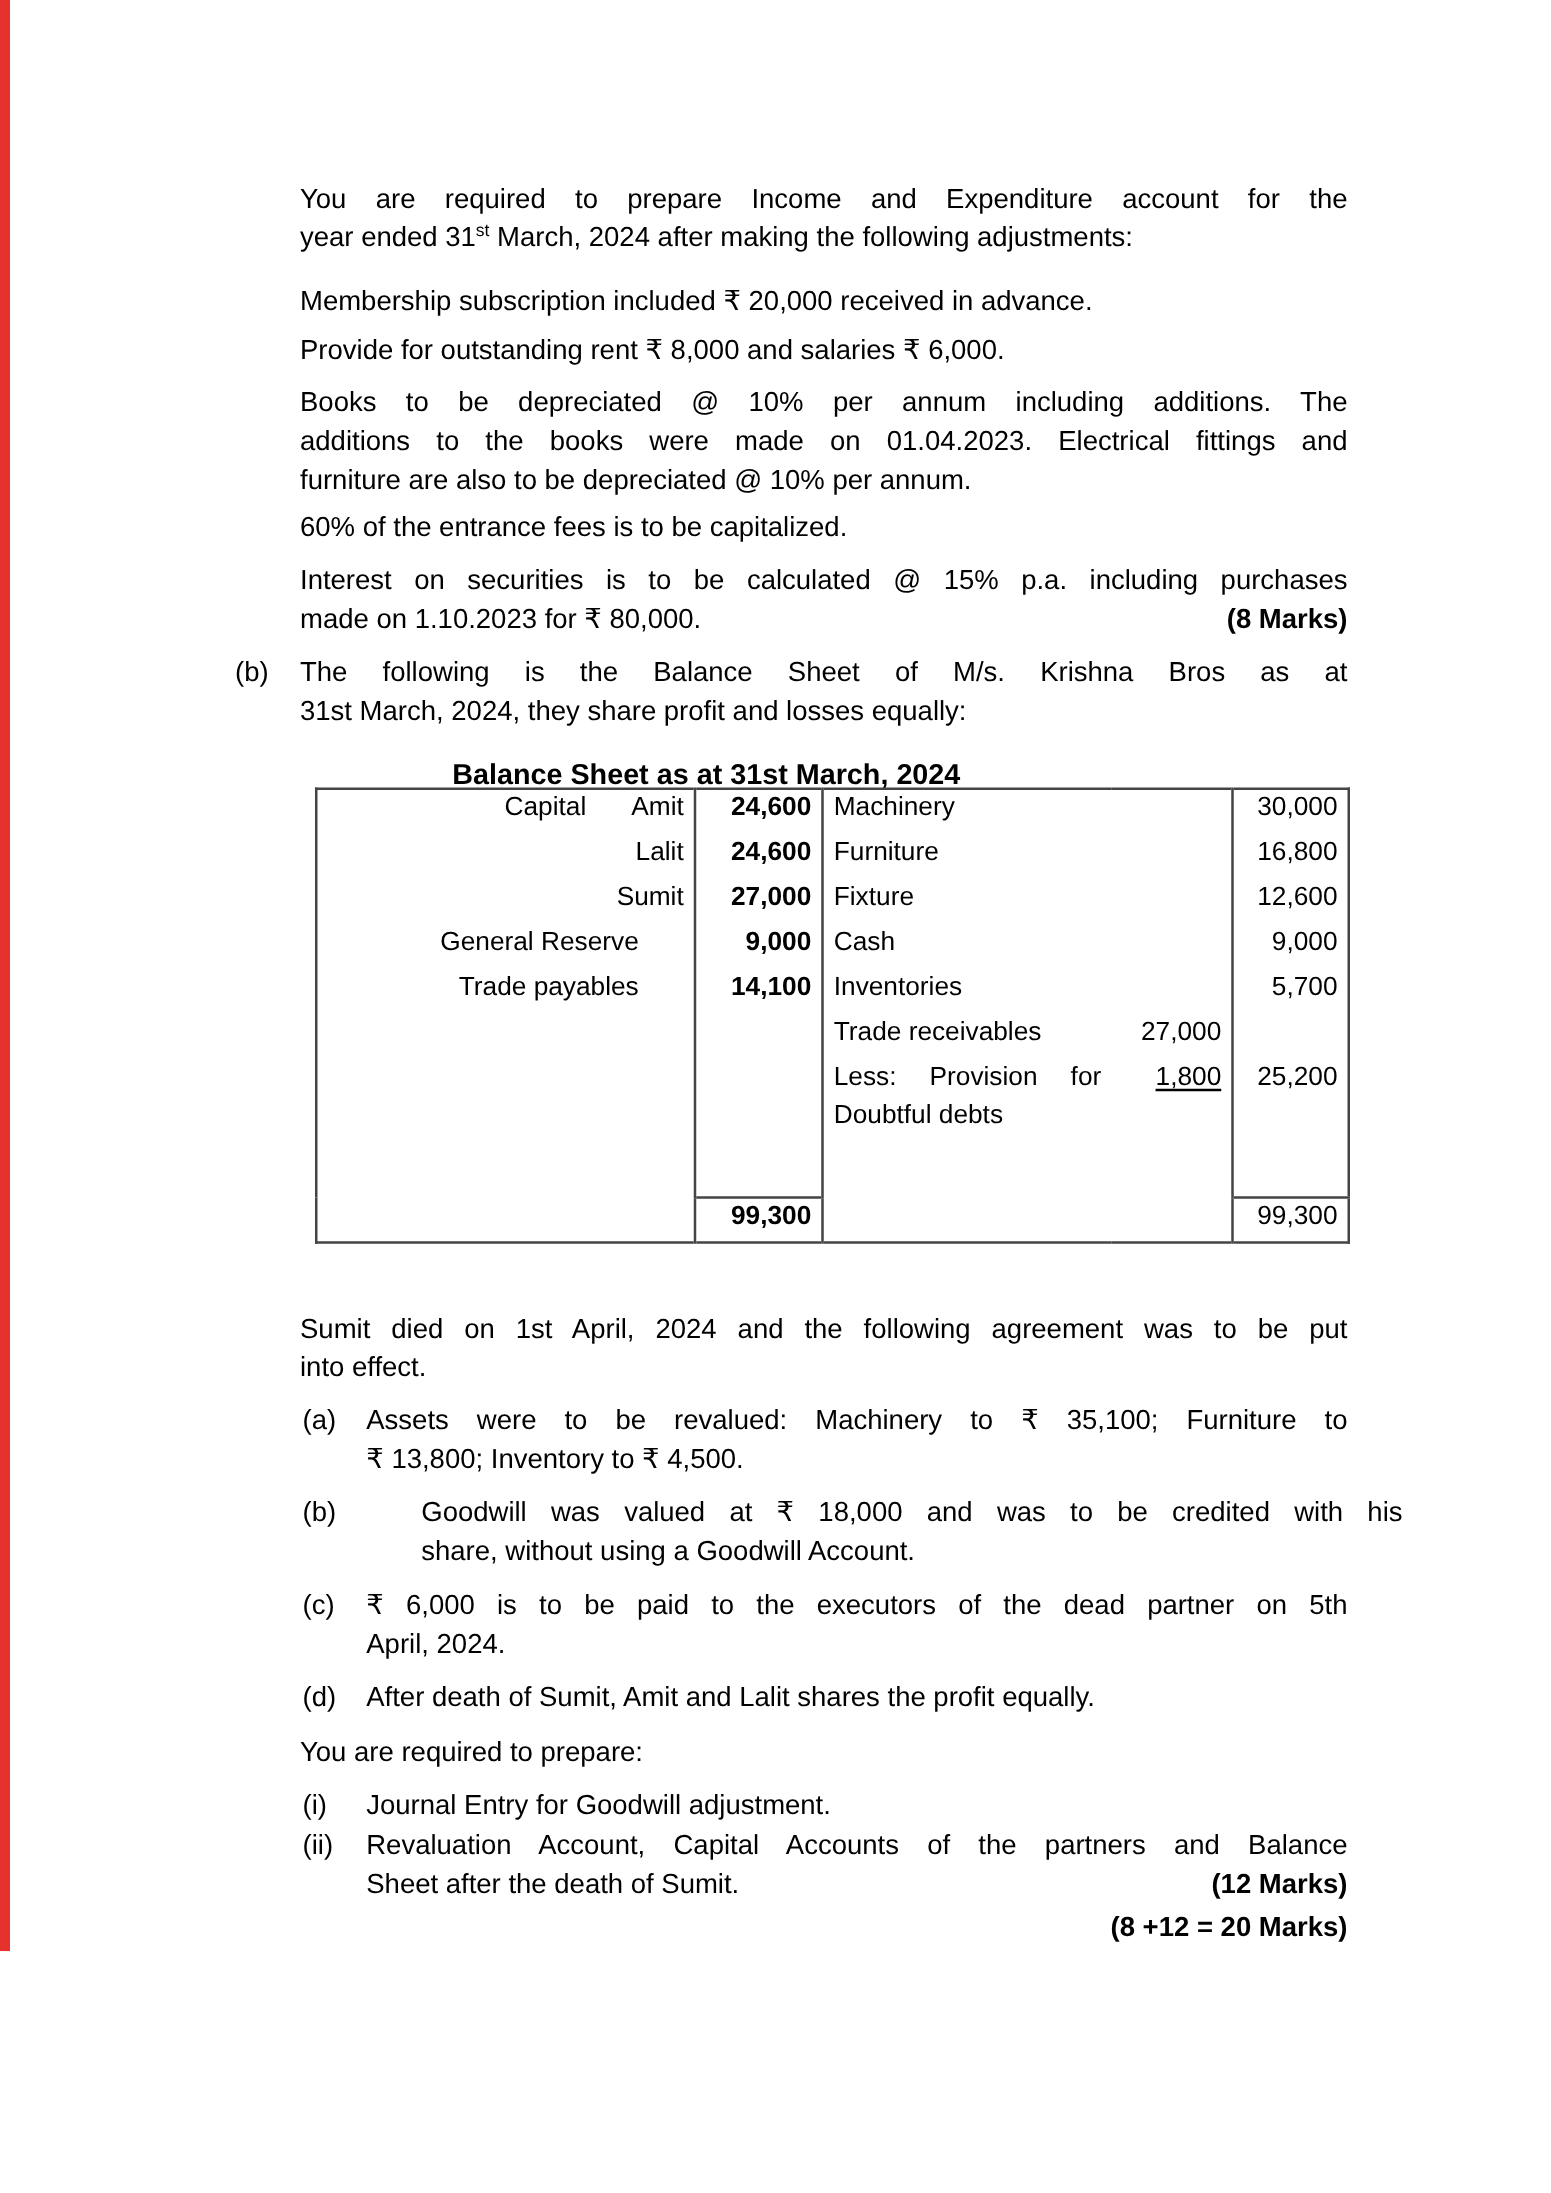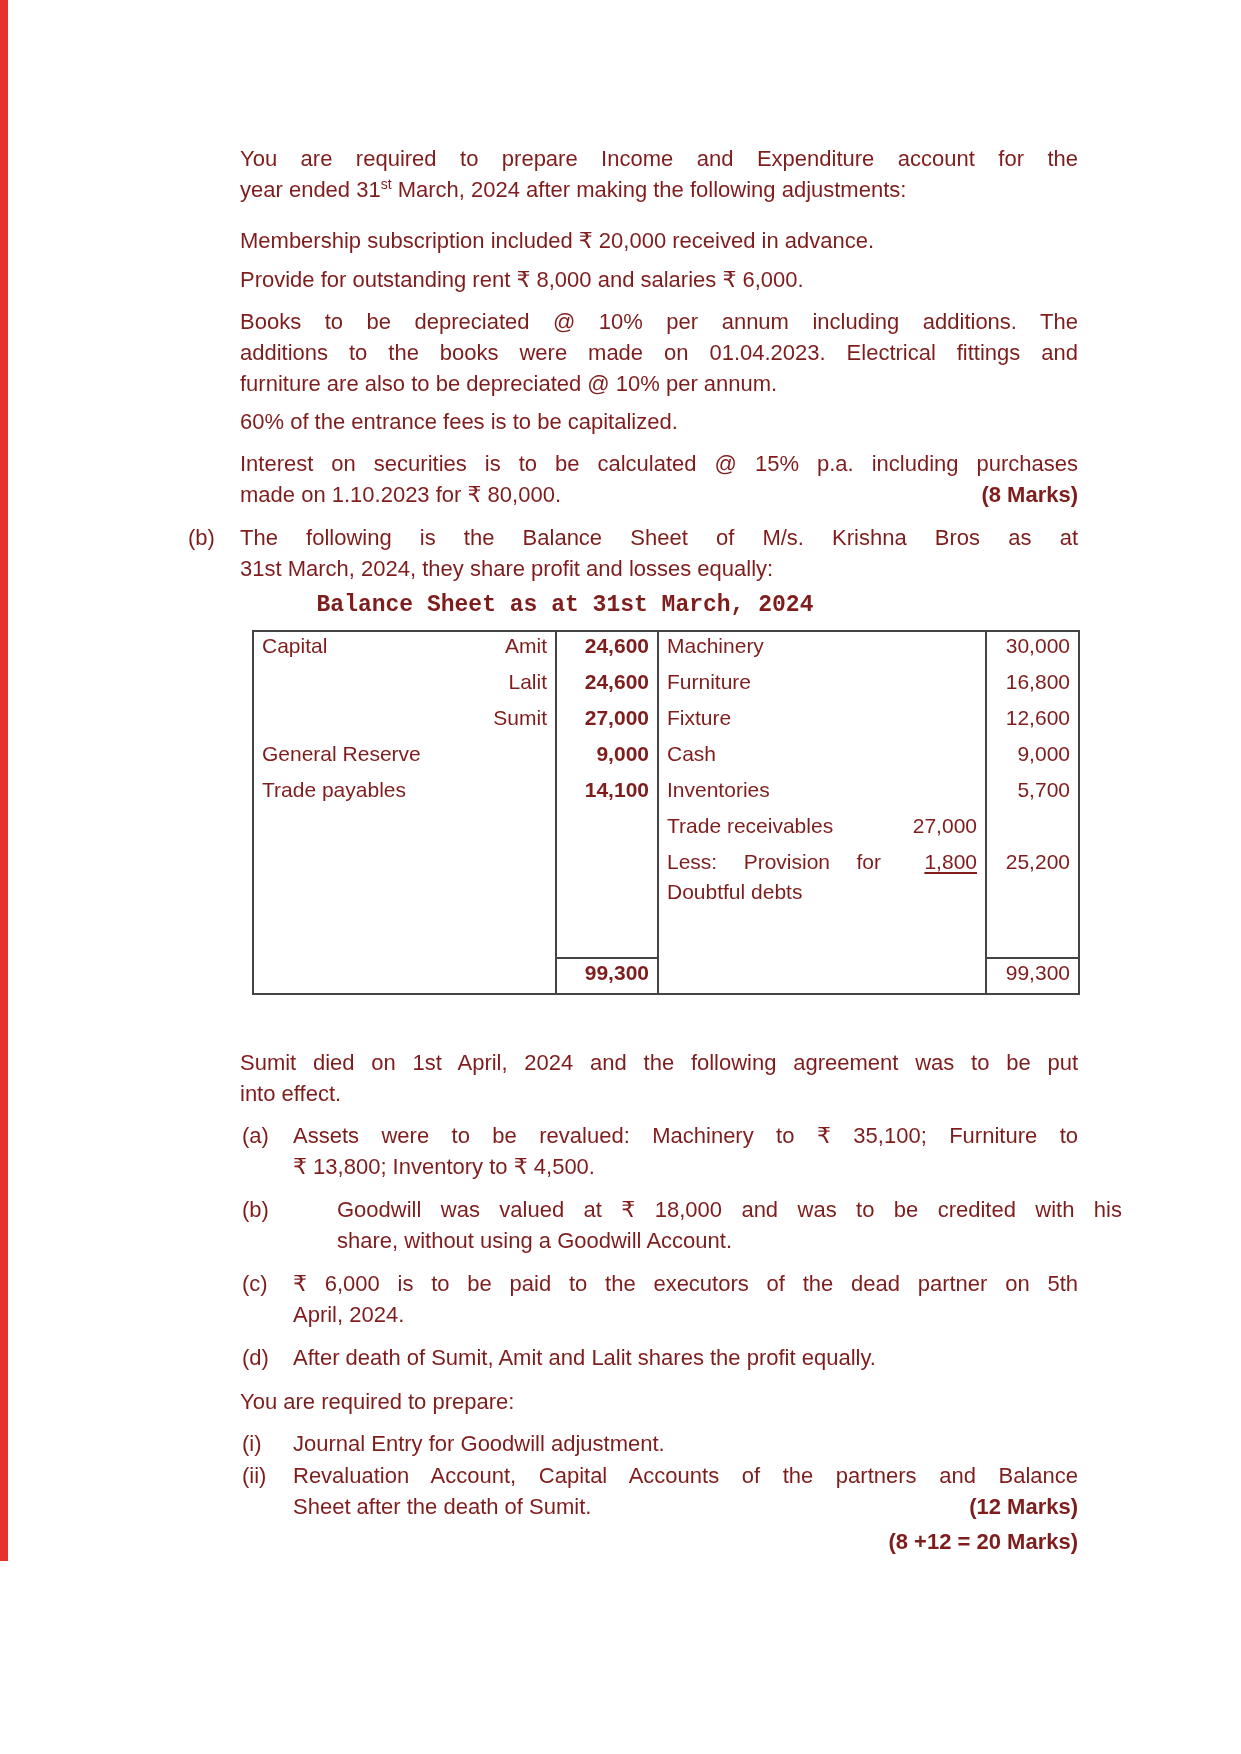--- a/index.html
+++ b/index.html
@@ -1,17 +1,17 @@
 <!DOCTYPE html>
 <html><head>
 <meta charset="utf-8">
 <style>
   html,body{margin:0;padding:0;background:#ffffff;}
   #page{position:relative;width:1241px;height:1561px;background:#ffffff;overflow:hidden;
-        font-family:"Liberation Sans","DejaVu Sans",sans-serif;color:#7f1d1d;}
+        font-family:"Liberation Sans","DejaVu Sans",sans-serif;color:#000000;}
   #stripe{position:absolute;left:0;top:0;width:8px;height:1754px;background:#e5322d;}
   .blk{position:absolute;font-size:22px;line-height:31px;}
   .line{height:31px;white-space:nowrap;}
   .wrapline{height:31px;}
   .just{text-align:justify;text-align-last:justify;white-space:normal;}
   .flexline{display:flex;justify-content:space-between;align-items:baseline;height:31px;}
   .bold{font-weight:bold;}
   .label{position:absolute;font-size:22px;line-height:31px;}
   .sup{font-size:14px;vertical-align:super;line-height:0;}
   
@@ -24,21 +24,21 @@
   #bs-table .c1{border-right:2px solid #444444;}
   #bs-table .c2{border-right:2px solid #444444;font-weight:bold;}
   #bs-table .c4{border-right:2px solid #444444;}
   #bs-table tr.head th.c3{border-right:2px solid #b0b0b0;}
   #bs-table tr.row td{height:34px;}
   #bs-table tr.row2 td{height:66px;}
   #bs-table tr.spacer td{height:39px;}
   #bs-table tr.tot td{height:32px;}
   #bs-table tr.tot td.c2,#bs-table tr.tot td.c5{border-top:2px solid #444444;}
   #bs-table .amt{text-align:right;}
-  #bs-table .lr{display:flex;justify-content:space-between;}
+  #bs-table .lr{display:flex;justify-content:flex-end;gap:36px;}
   .ul{text-decoration:underline;text-underline-offset:3px;}
   #bs-table .jl{text-align:justify;text-align-last:justify;height:30px;}
 </style>
 </head>
 <body>
 
 <div id="page">
   <div id="stripe"></div>
 
   <div class="blk" style="left:240px;top:143px;width:838px;">
@@ -71,21 +71,21 @@
       <span class="bold">(8 Marks)</span>
     </div>
   </div>
 
   <div class="label" style="left:188px;top:522px;">(b)</div>
   <div class="blk" style="left:240px;top:522px;width:838px;">
     <div class="wrapline just">The following is the Balance Sheet of M/s. Krishna Bros as at</div>
     <div class="line">31st March, 2024, they share profit and losses equally:</div>
   </div>
 
-  <div class="blk bold" style="left:240px;top:590px;width:650px;text-align:center;font-size:23px;font-family:Liberation Mono, monospace;">Balance Sheet as at 31st March, 2024</div>
+  <div class="blk bold" style="left:240px;top:604px;width:650px;text-align:center;font-size:23px;">Balance Sheet as at 31st March, 2024</div>
 
   <table id="bs-table">
     <colgroup>
       <col style="width:303px">
         <col style="width:102px">
         <col style="width:231px">
         <col style="width:97px">
         <col style="width:93px">
     </colgroup>
     <tbody>

